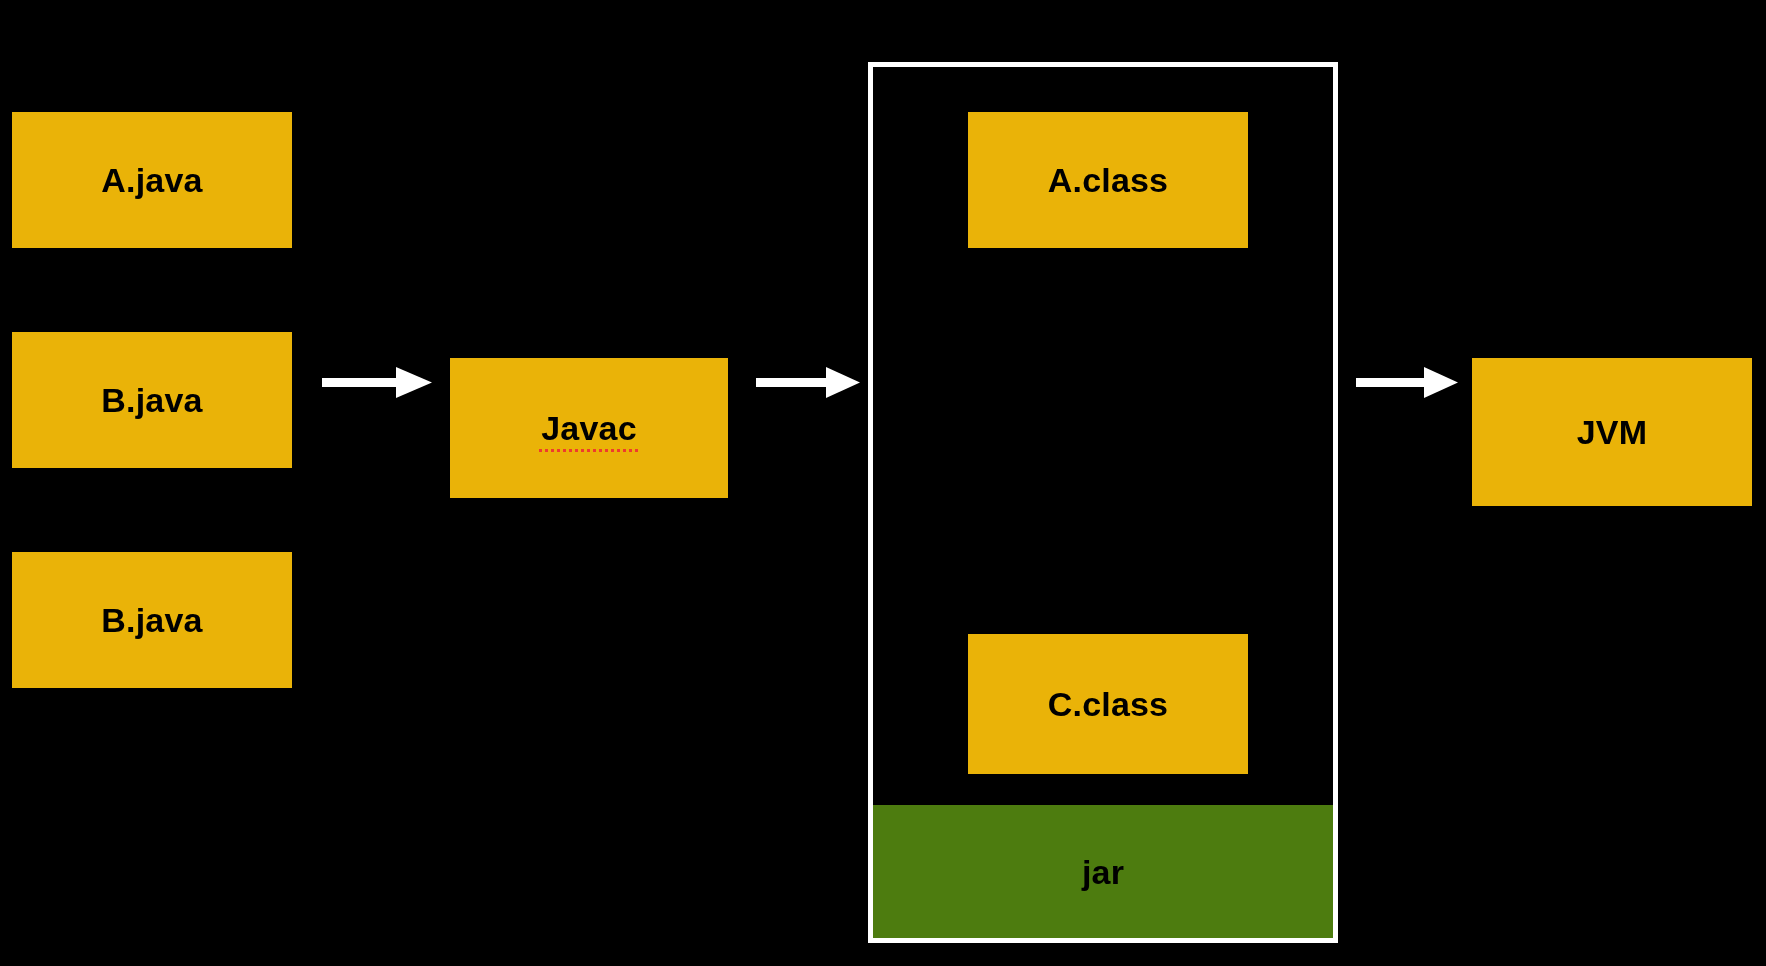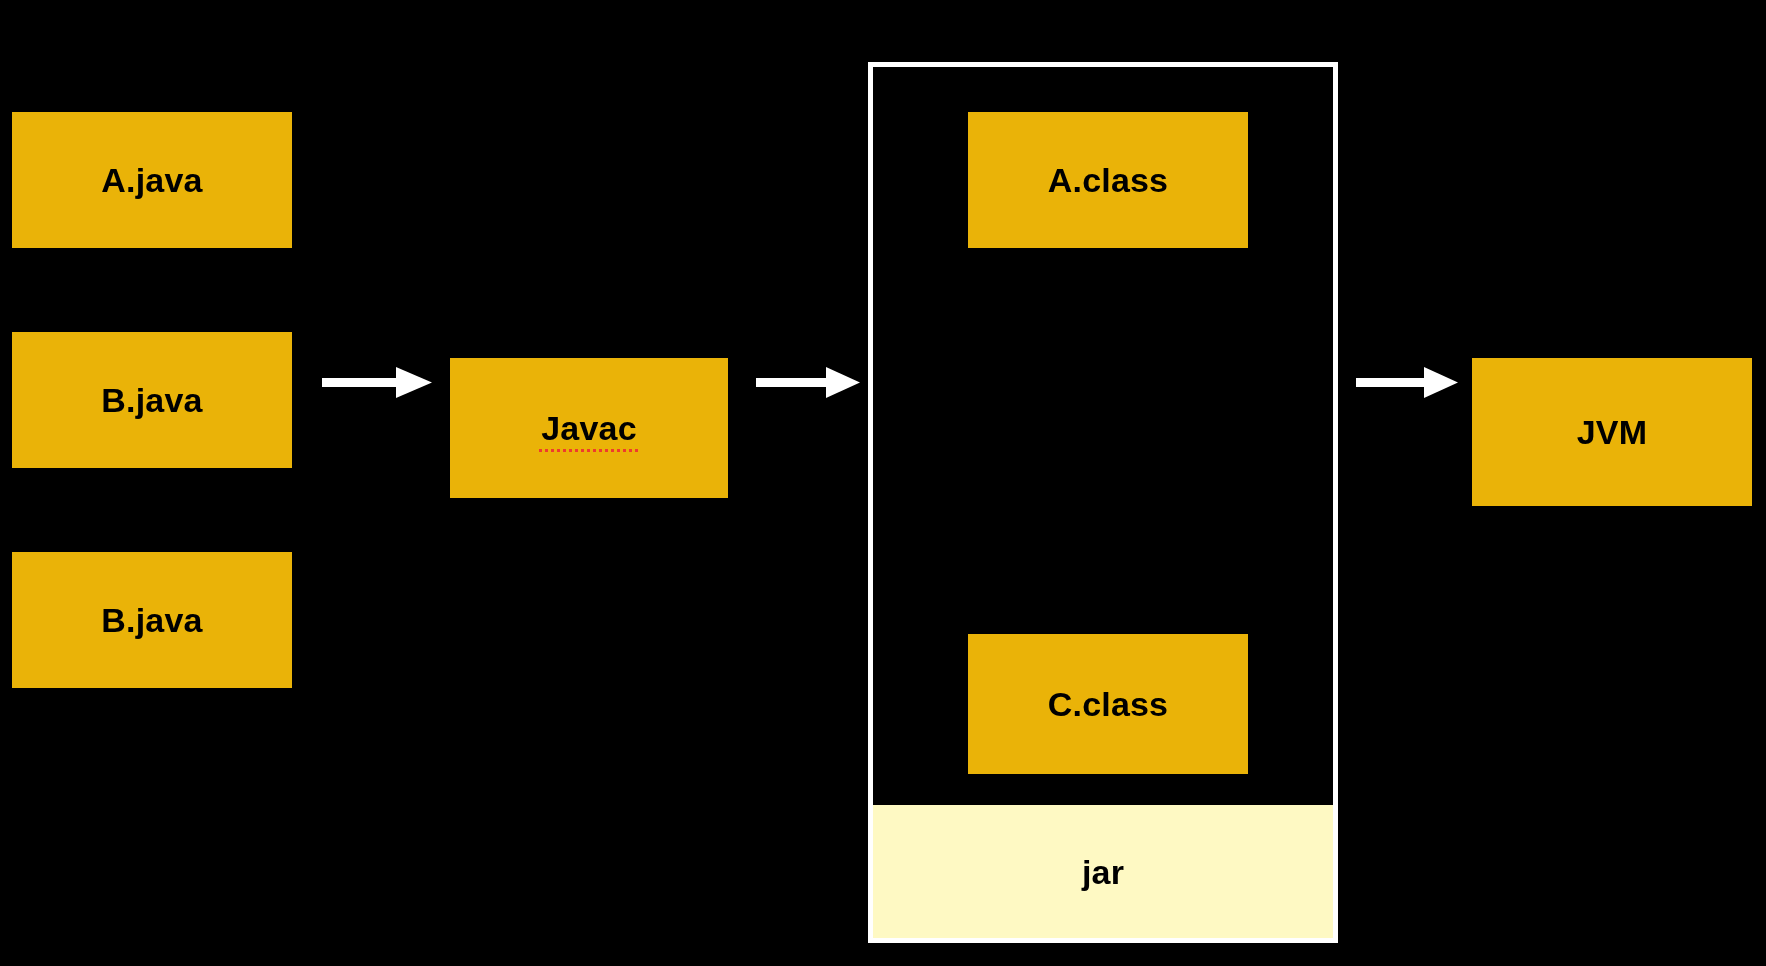--- a/index.html
+++ b/index.html
@@ -58,21 +58,21 @@
 
   
   .jar-container {
     position: absolute;
     border: 5px solid #ffffff;
     background: #000000;
     box-sizing: border-box;
   }
   .jar-footer {
     position: absolute;
-    background: #fef9c3;
+    background: #4d7c0f;
     display: flex;
     align-items: center;
     justify-content: center;
     box-sizing: border-box;
   }
 
   
   .arrow {
     position: absolute;
     display: block;

